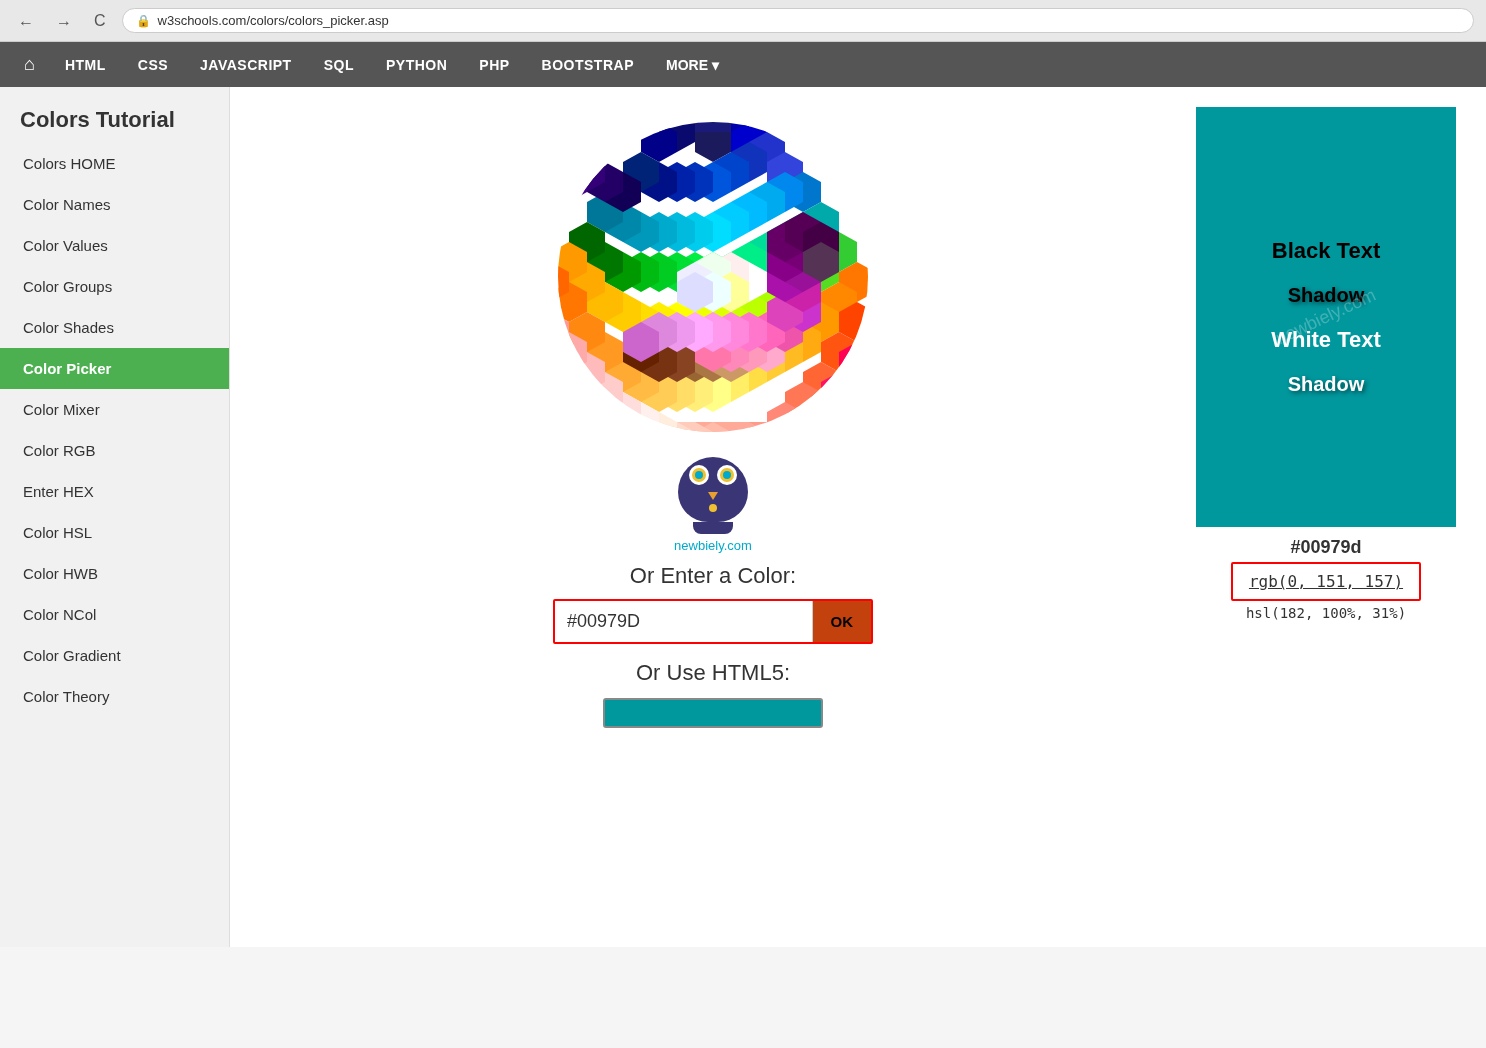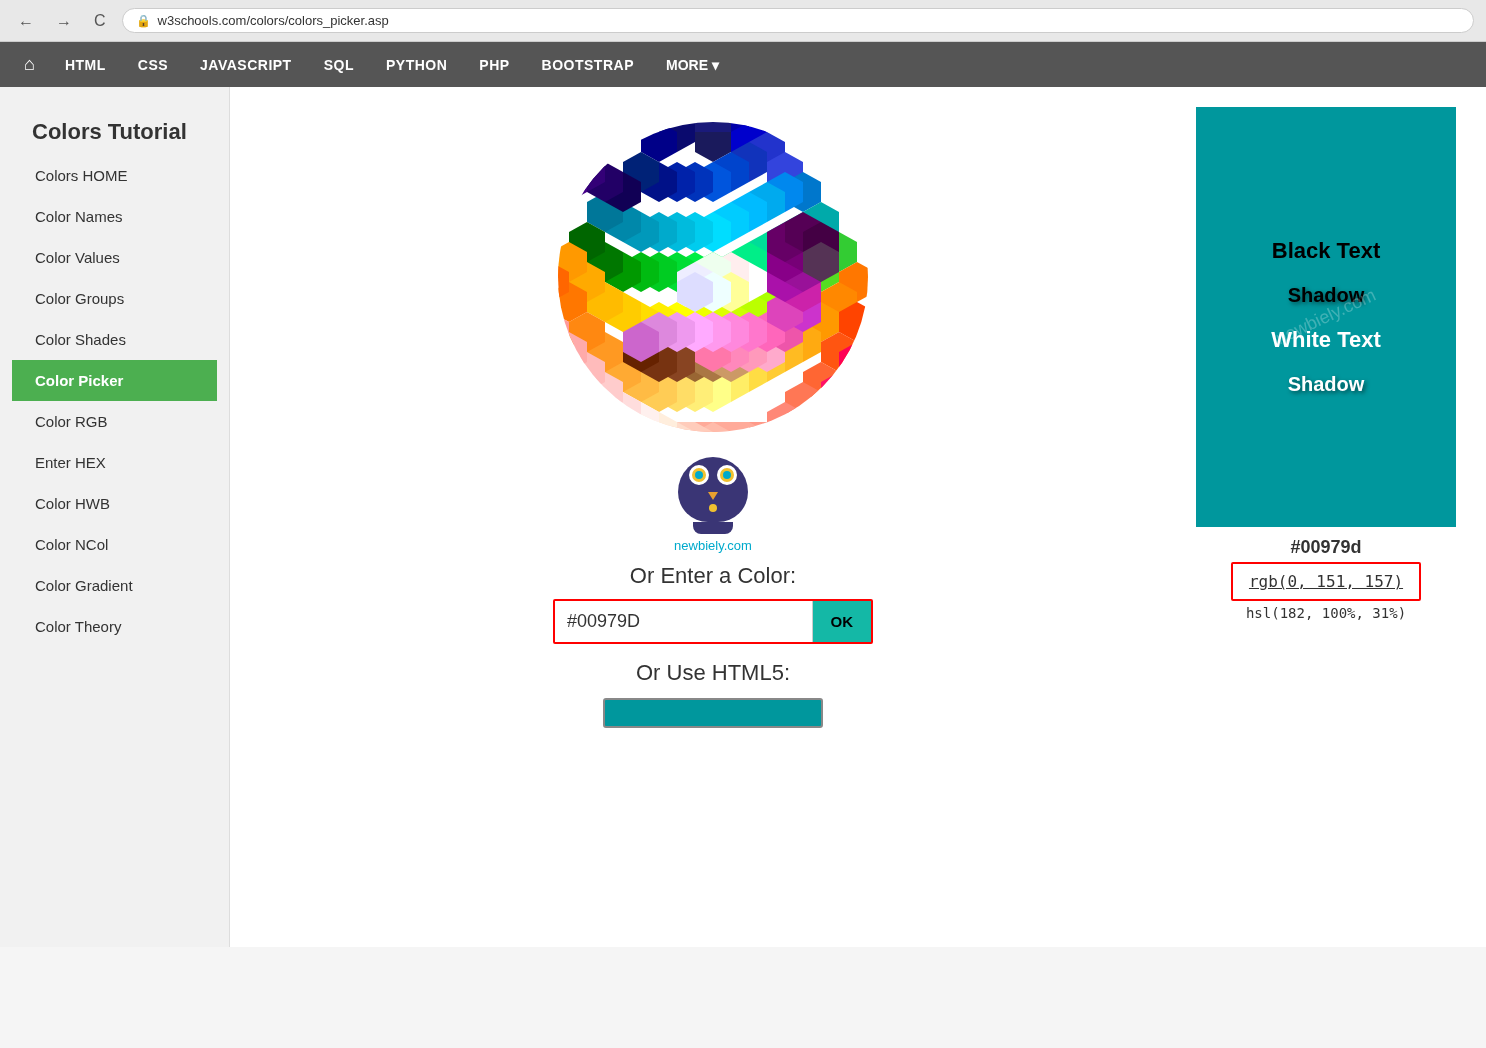--- a/index.html
+++ b/index.html
@@ -77,21 +77,21 @@
       display: flex;
       min-height: 860px;
       background: white;
     }
 
     
     .sidebar {
       width: 230px;
       background: #f1f1f1;
       border-right: 1px solid #ddd;
-      padding: 12px;
+      padding: 0;
       flex-shrink: 0;
       overflow-y: auto;
     }
     .sidebar-title {
       font-size: 22px;
       font-weight: bold;
       padding: 20px 20px 10px 20px;
       color: #333;
     }
     .sidebar-item {
@@ -222,21 +222,21 @@
     .color-input-field {
       flex: 1;
       padding: 10px 12px;
       font-size: 18px;
       border: none;
       outline: none;
       color: #333;
     }
     .color-ok-btn {
       padding: 10px 18px;
-      background: #14b8a6;
+      background: #c2410c;
       border: none;
       border-left: 1px solid #ccc;
       cursor: pointer;
       font-size: 15px;
       font-weight: bold;
     }
 
     .or-html5-label {
       font-size: 22px;
       color: #333;
@@ -364,22 +364,24 @@
 <div class="page-layout">
 
   <div class="sidebar">
     <div class="sidebar-title">Colors Tutorial</div>
     <a class="sidebar-item">Colors HOME</a>
     <a class="sidebar-item">Color Names</a>
     <a class="sidebar-item">Color Values</a>
     <a class="sidebar-item">Color Groups</a>
     <a class="sidebar-item">Color Shades</a>
     <a class="sidebar-item active">Color Picker</a>
+    <a class="sidebar-item">Color Mixer</a>
     <a class="sidebar-item">Color RGB</a>
     <a class="sidebar-item">Enter HEX</a>
+    <a class="sidebar-item">Color HSL</a>
     <a class="sidebar-item">Color HWB</a>
     <a class="sidebar-item">Color NCol</a>
     <a class="sidebar-item">Color Gradient</a>
     <a class="sidebar-item">Color Theory</a>
   </div>
 
   <div class="main-content">
 
     <div class="center-panel">
 

